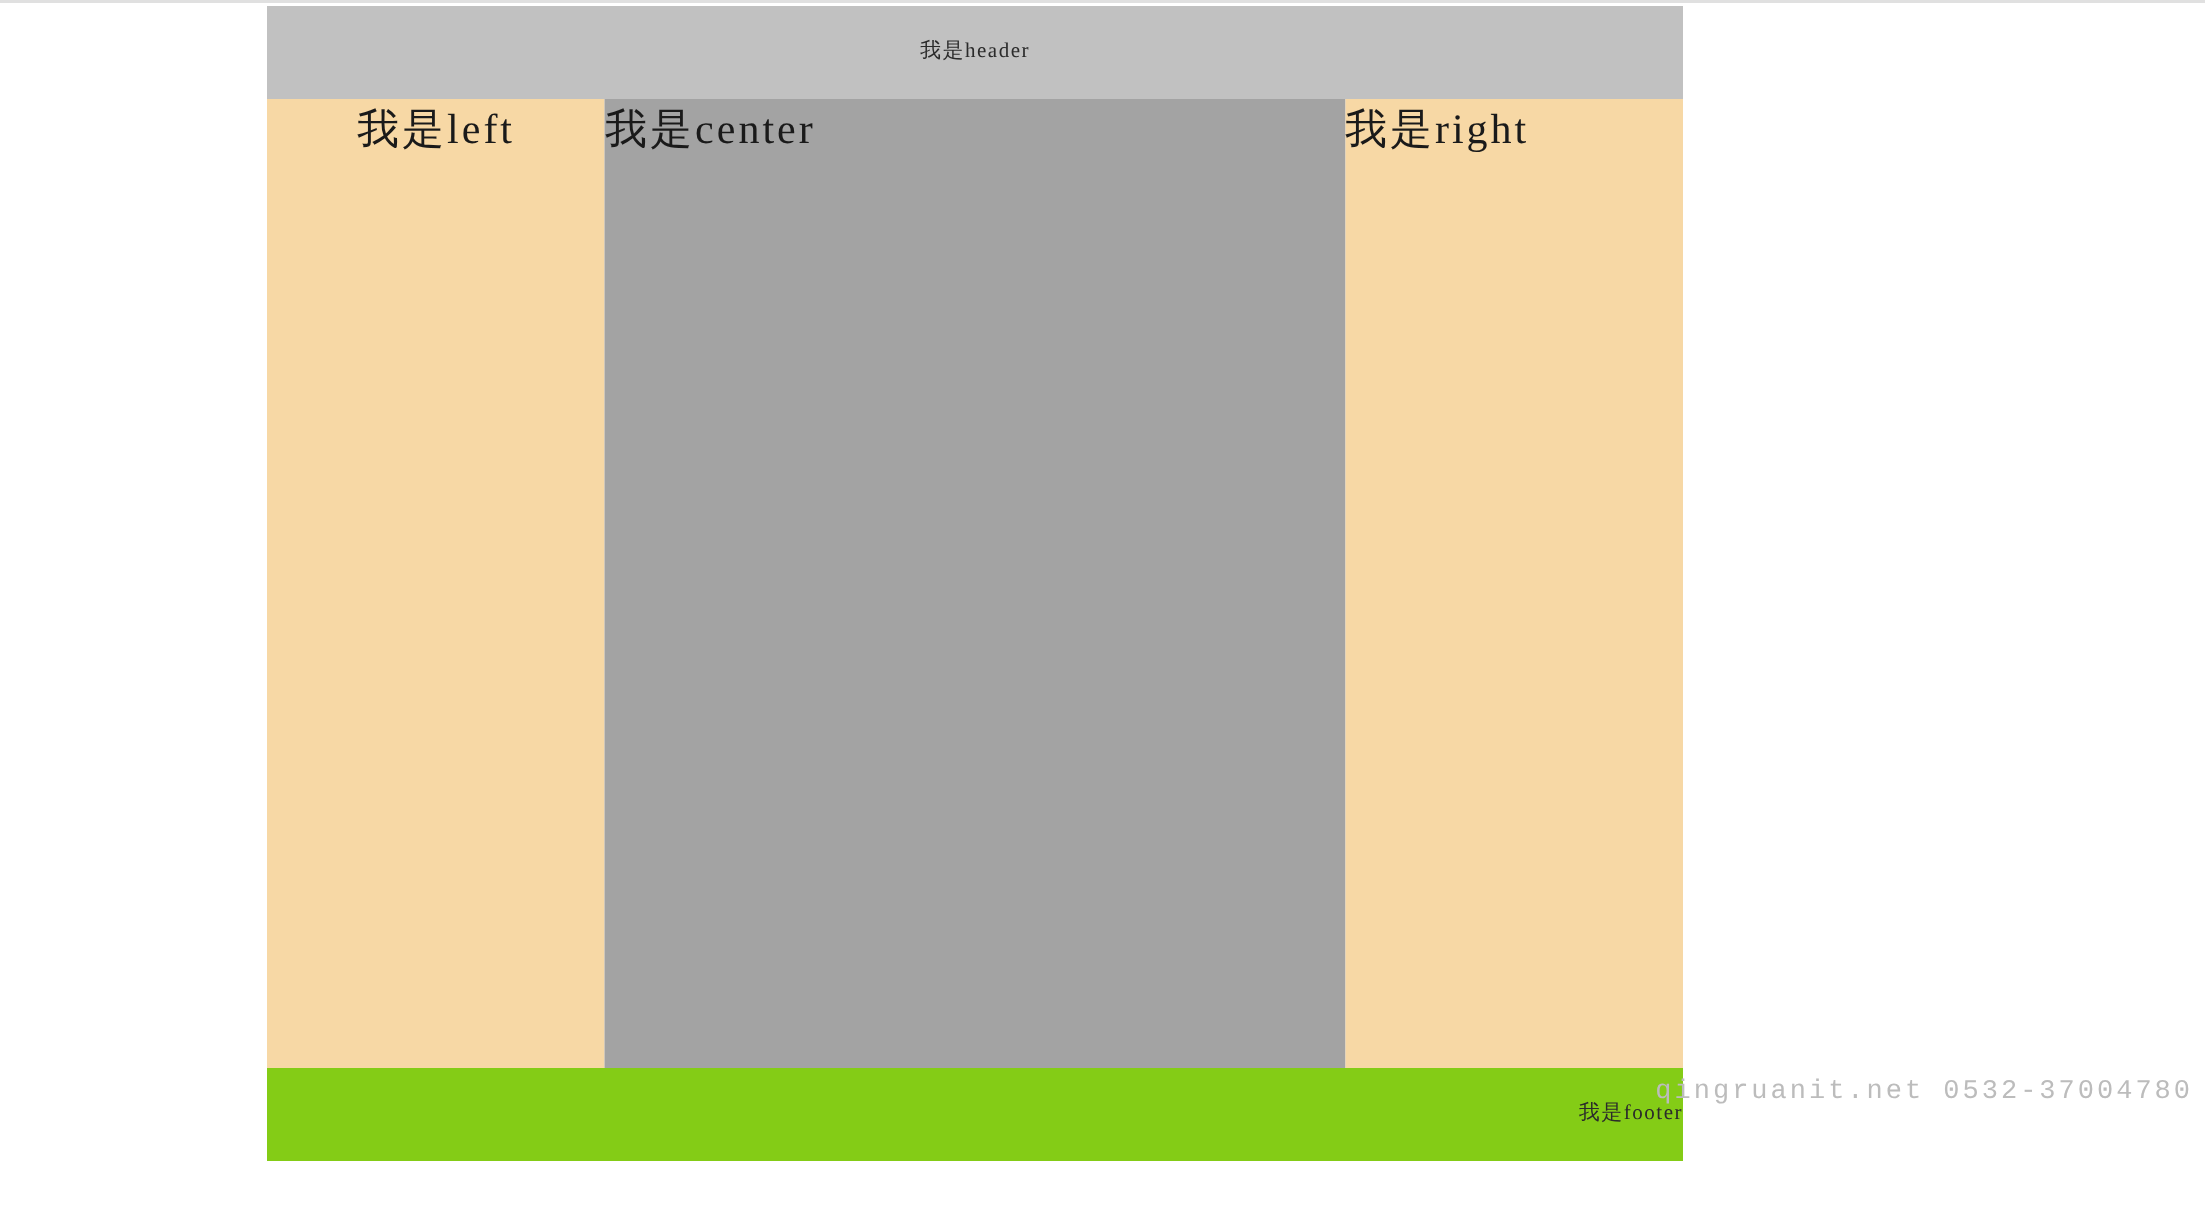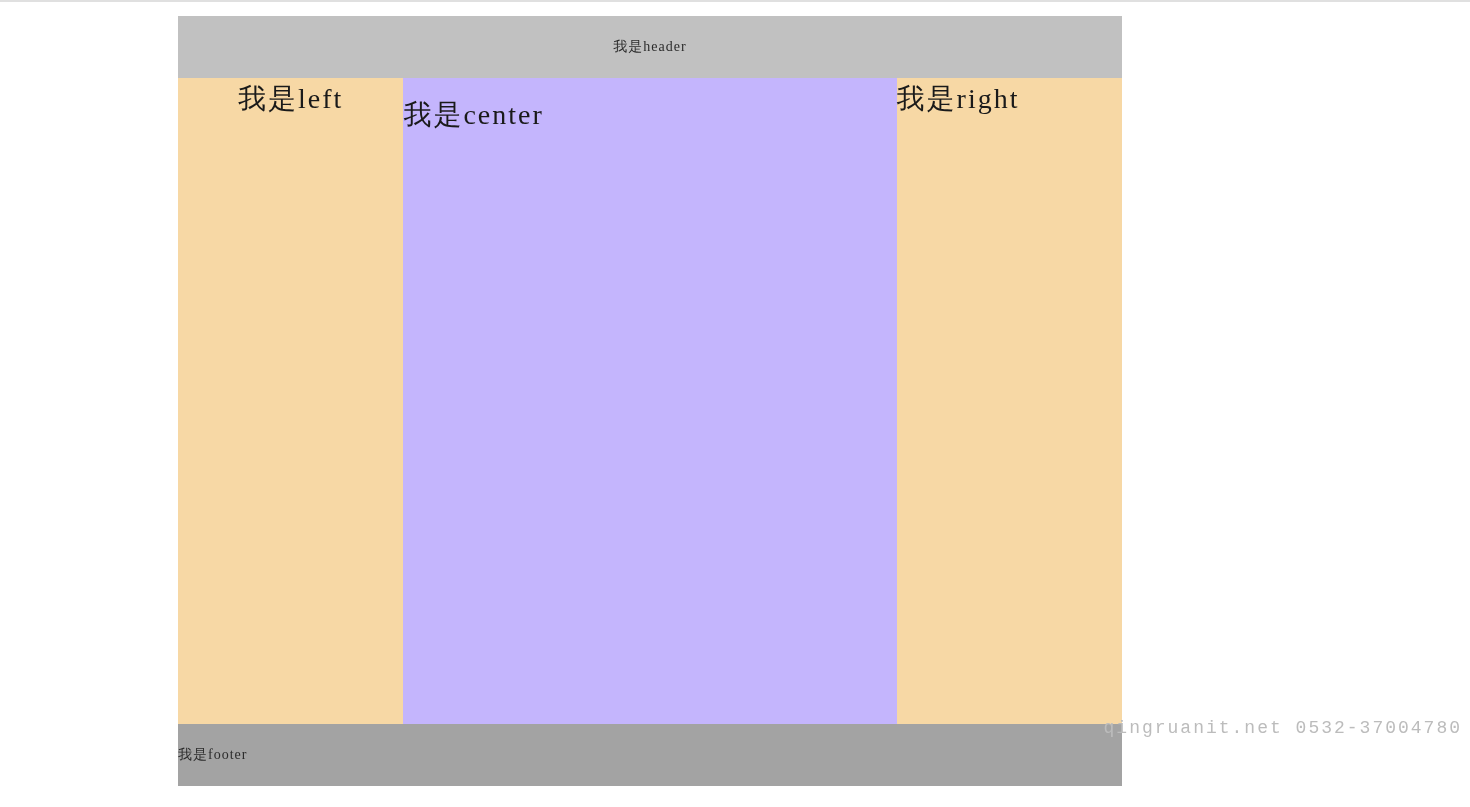--- a/index.html
+++ b/index.html
@@ -18,21 +18,21 @@
       position: absolute;
       top: 0;
       left: 0;
       right: 0;
       height: 2px;
       background: #e0e0e0;
     }
     .container {
       width: 944px;
       margin-left: 178px;
-      margin-top: 16px;
+      margin-top: 4px;
     }
     .header {
       height: 62px;
       background: #c1c1c1;
       text-align: center;
       line-height: 62px;
       font-size: 14px;
       color: #2b2b2b;
       letter-spacing: 1px;
     }
@@ -46,42 +46,42 @@
       font-size: 28px;
       color: #1a1a1a;
       padding: 4px 0 0 0;
       line-height: 1.2;
       letter-spacing: 2px;
       font-family: "SimSun", serif;
       text-align: center;
     }
     .center {
       width: 512px;
-      background: #c4b5fd;
+      background: #a3a3a3;
       font-size: 28px;
       color: #1a1a1a;
-      padding: 20px 0 0 0;
+      padding: 4px 0 0 0;
       line-height: 1.2;
       letter-spacing: 2px;
       font-family: "SimSun", serif;
     }
     .right {
       width: 234px;
       background: #f7d8a5;
       font-size: 28px;
       color: #1a1a1a;
       padding: 4px 0 0 0;
       line-height: 1.2;
       letter-spacing: 2px;
       font-family: "SimSun", serif;
     }
     .footer {
       height: 62px;
-      background: #a3a3a3;
-      text-align: left;
+      background: #84cc16;
+      text-align: right;
       line-height: 62px;
       font-size: 14px;
       color: #2b2b2b;
       letter-spacing: 1px;
     }
     .watermark {
       position: absolute;
       right: 8px;
       top: 718px;
       font-size: 18px;

